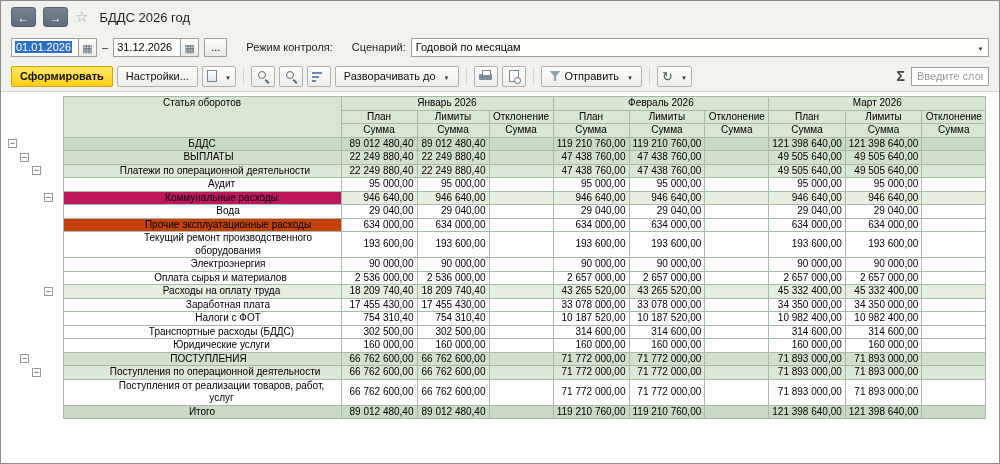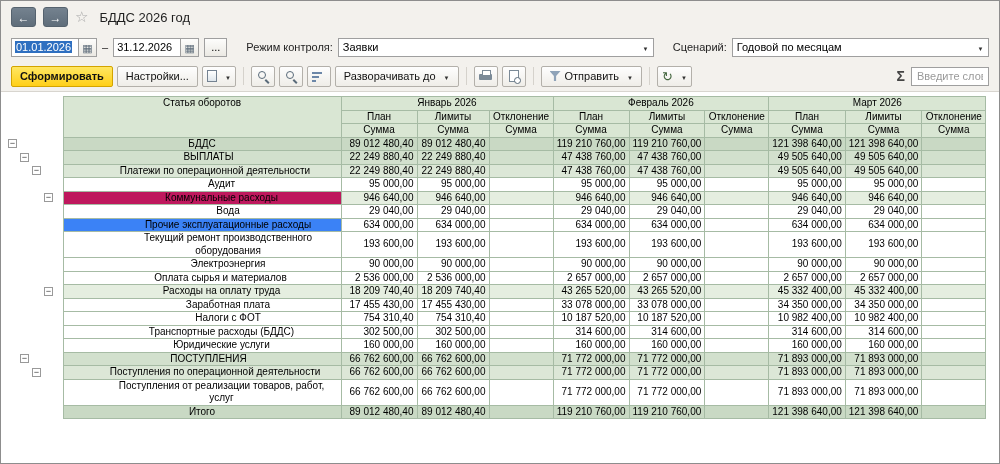--- a/index.html
+++ b/index.html
@@ -102,24 +102,20 @@
       </div>
       <span class="lbl">–</span>
       <div class="fieldwrap">
         <div class="textbox datebox">
             <span>31.12.2026</span>
           </div>
         <button class="calbtn"><span class="cal-icon"></span></button>
       </div>
       <button class="smallbtn">...</button>
       <span class="lbl ml">Режим контроля:</span>
-      <div class="combo" style="width:316px">
-        <span>Заявки</span>
-        <span class="arrow"></span>
-      </div>
       <span class="lbl ml">Сценарий:</span>
       <div class="combo" style="flex:1">
         <span>Годовой по месяцам</span>
         <span class="arrow"></span>
       </div>
     </div>
 
     <div class="toolbar">
       <button class="tbtn yellow">Сформировать</button>
       <button class="tbtn">Настройки...</button>
@@ -286,21 +282,21 @@
             <td class="numcell" style="background: rgb(255, 255, 255);"></td>
             <td class="numcell" style="background: rgb(255, 255, 255);">29 040,00</td>
             <td class="numcell" style="background: rgb(255, 255, 255);">29 040,00</td>
             <td class="numcell" style="background: rgb(255, 255, 255);"></td>
             <td class="numcell" style="background: rgb(255, 255, 255);">29 040,00</td>
             <td class="numcell" style="background: rgb(255, 255, 255);">29 040,00</td>
             <td class="numcell" style="background: rgb(255, 255, 255);"></td>
           </tr>
           <tr>
             <td class="gutter"></td>
-            <td class="namecell" style="background: #3b82f6; padding-left: 55px;">Прочие эксплуатационные расходы</td>
+            <td class="namecell" style="background: #c2410c; padding-left: 55px;">Прочие эксплуатационные расходы</td>
             <td class="numcell" style="background: rgb(255, 255, 255);">634 000,00</td>
             <td class="numcell" style="background: rgb(255, 255, 255);">634 000,00</td>
             <td class="numcell" style="background: rgb(255, 255, 255);"></td>
             <td class="numcell" style="background: rgb(255, 255, 255);">634 000,00</td>
             <td class="numcell" style="background: rgb(255, 255, 255);">634 000,00</td>
             <td class="numcell" style="background: rgb(255, 255, 255);"></td>
             <td class="numcell" style="background: rgb(255, 255, 255);">634 000,00</td>
             <td class="numcell" style="background: rgb(255, 255, 255);">634 000,00</td>
             <td class="numcell" style="background: rgb(255, 255, 255);"></td>
           </tr>

